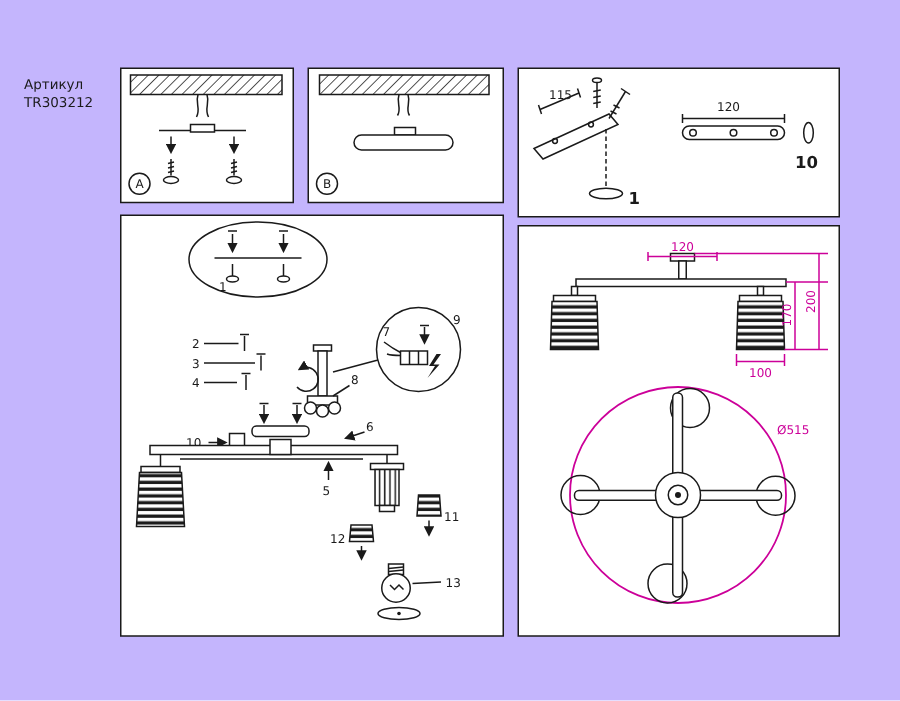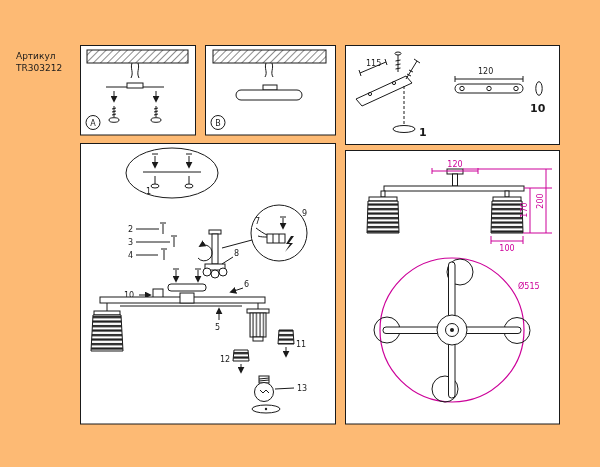--- a/index.html
+++ b/index.html
@@ -1,16 +1,16 @@
 <!DOCTYPE html>
 <html><head>
 <meta charset="utf-8">
 <style>
   html,body{margin:0;padding:0;background:#fff;}
-  .stage{position:relative;width:600px;height:467px;background:#fdba74;overflow:hidden;
+  .stage{position:relative;width:600px;height:467px;background:#c4b5fd;overflow:hidden;
          font-family:"DejaVu Sans","Liberation Sans",sans-serif;}
   svg{position:absolute;left:0;top:0;}
   svg text{font-family:"DejaVu Sans","Liberation Sans",sans-serif;fill:#1a1a1a;font-size:8px;}
   svg text.code{font-size:9px;}
   svg text.bold{font-size:11px;font-weight:bold;}
   svg text.accent{fill:#cc0099;}
   .ln{stroke:#1a1a1a;stroke-width:1;fill:none;}
   .fw{fill:#ffffff;stroke:#1a1a1a;stroke-width:1;}
 </style>
 </head>

